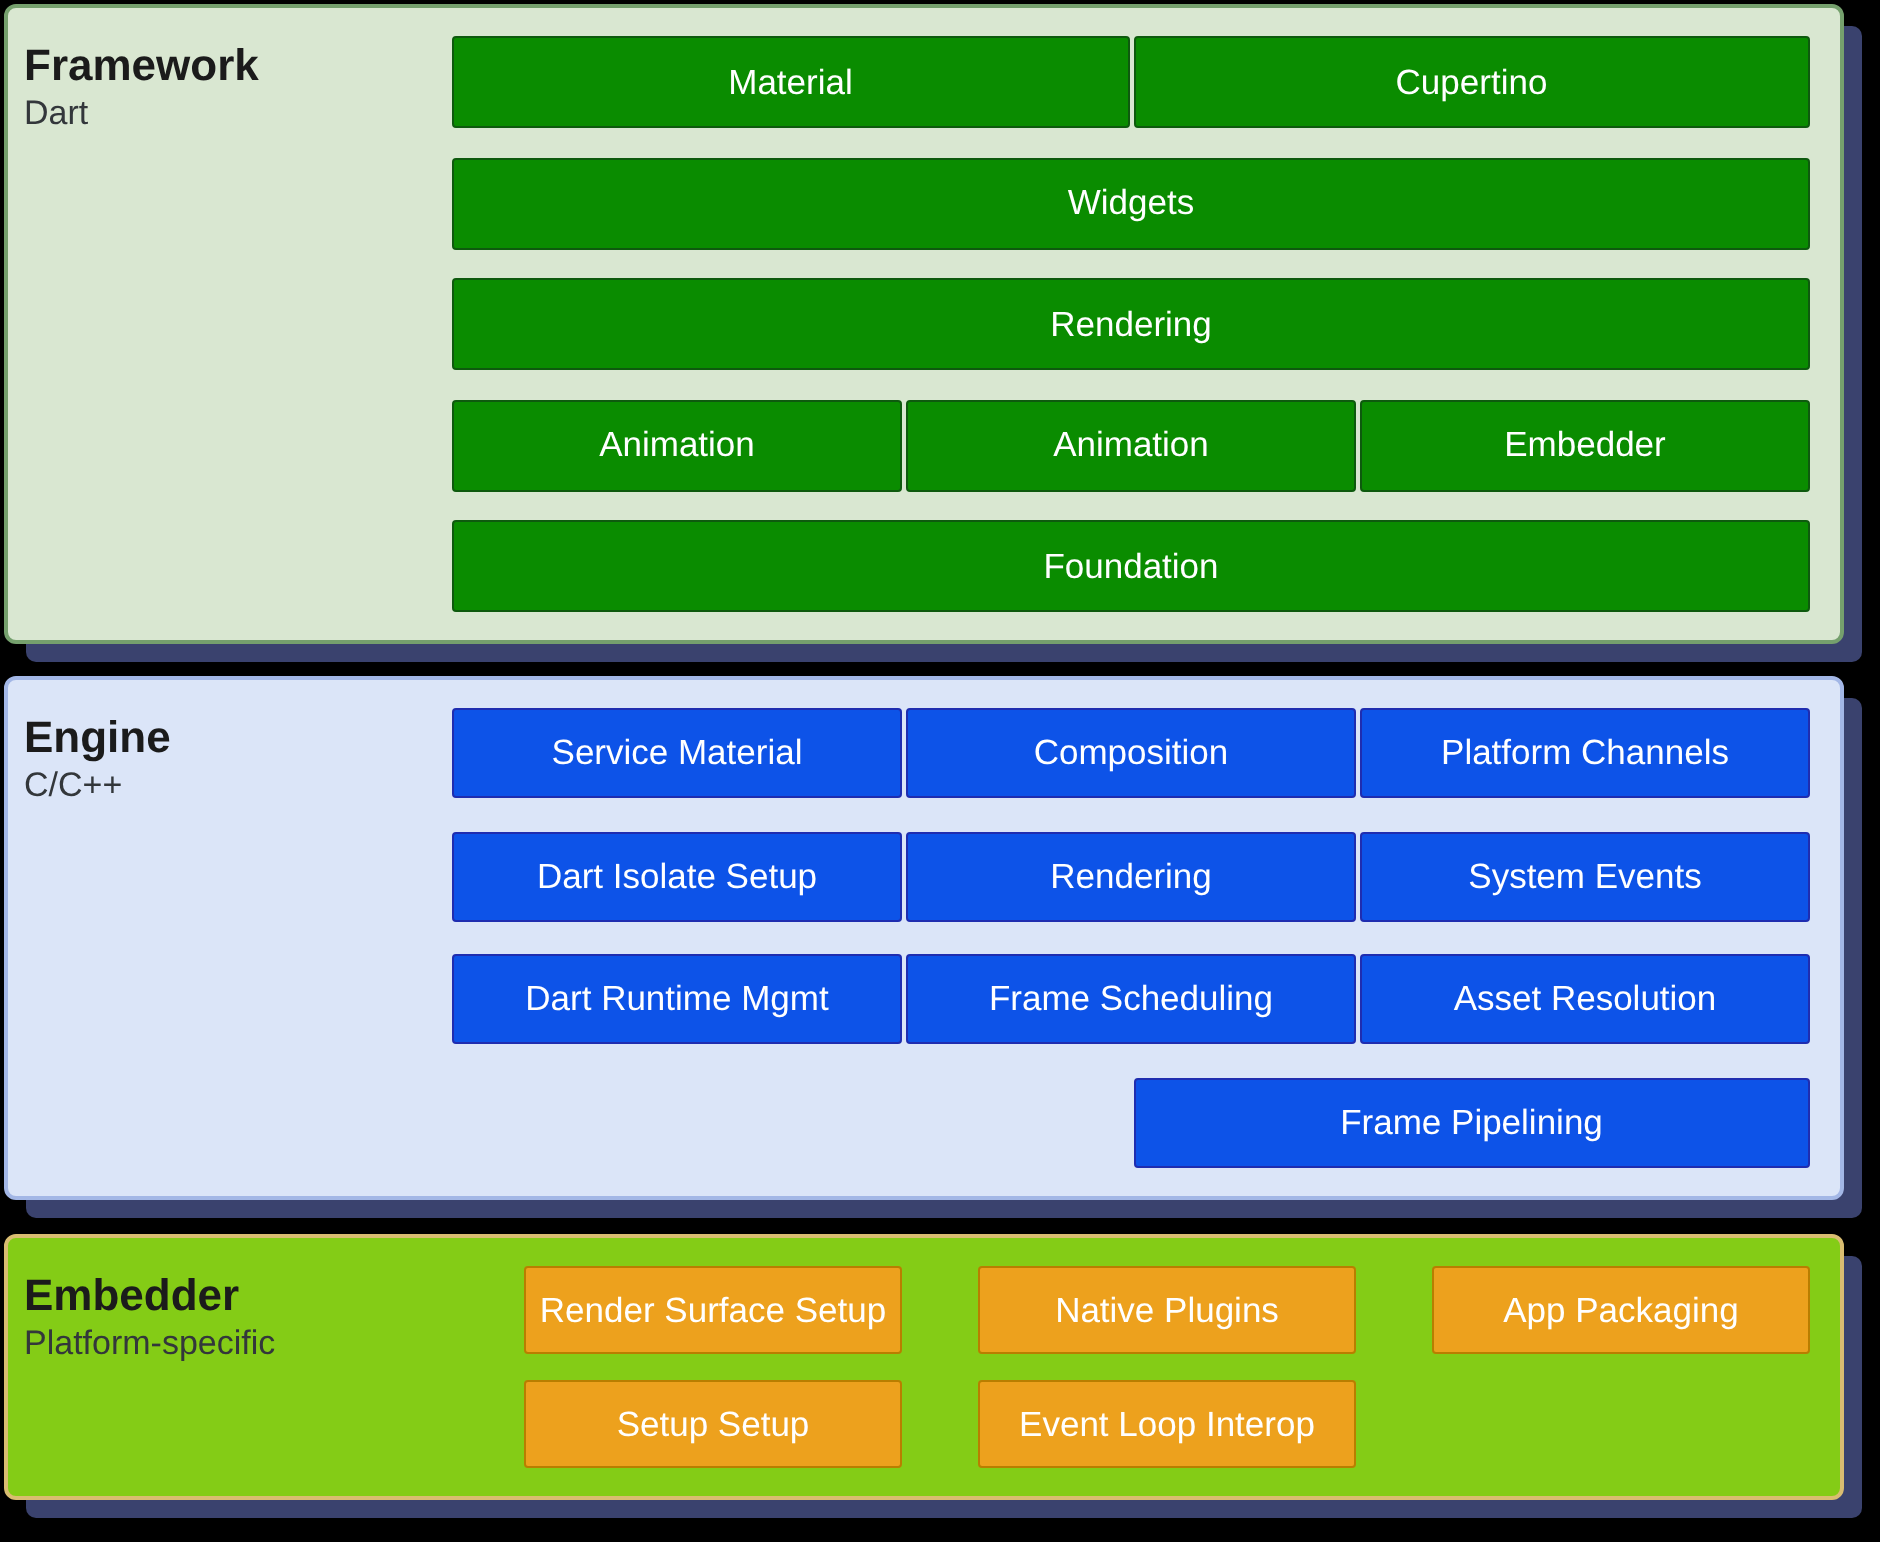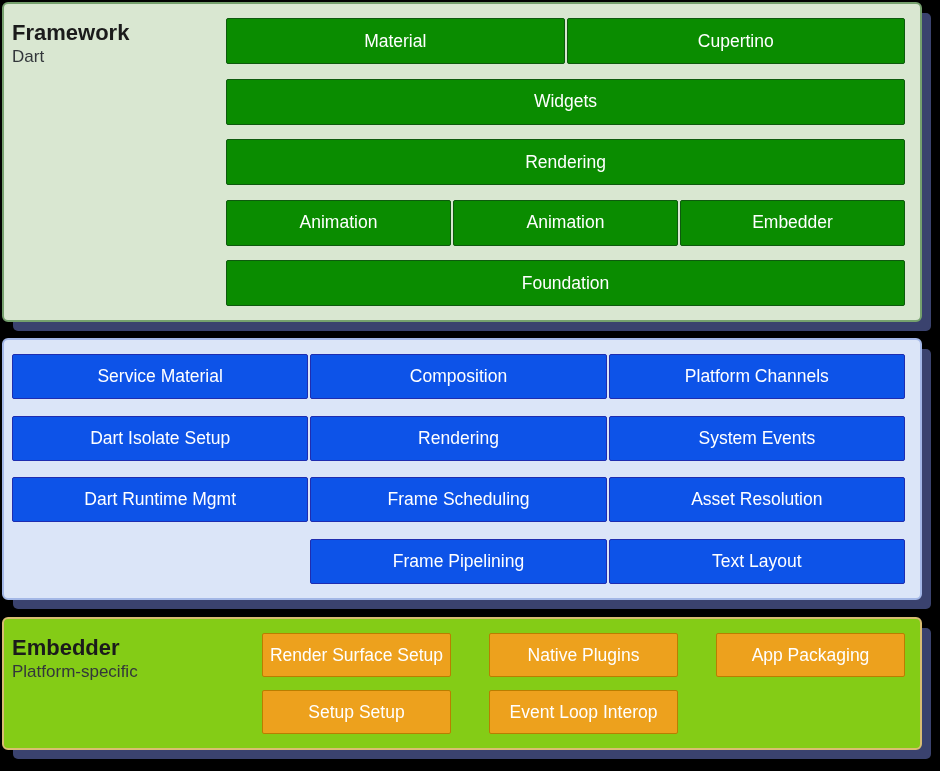--- a/index.html
+++ b/index.html
@@ -130,40 +130,43 @@
         <div class="box box-green">Animation</div>
         <div class="box box-green">Embedder</div>
       </div>
       <div class="row">
         <div class="box box-green">Foundation</div>
       </div>
     </div>
   </div>
 
   <div class="panel panel-engine">
+    <div class="label-col">
+      <div class="layer-title">Engine</div>
+      <div class="layer-subtitle">C/C++</div>
+    </div>
     <div class="grid">
       <div class="row">
         <div class="box box-blue">Service Material</div>
         <div class="box box-blue">Composition</div>
         <div class="box box-blue">Platform Channels</div>
       </div>
       <div class="row">
         <div class="box box-blue">Dart Isolate Setup</div>
         <div class="box box-blue">Rendering</div>
         <div class="box box-blue">System Events</div>
       </div>
       <div class="row">
         <div class="box box-blue">Dart Runtime Mgmt</div>
         <div class="box box-blue">Frame Scheduling</div>
         <div class="box box-blue">Asset Resolution</div>
       </div>
       <div class="row">
         <div class="box box-blue spacer"></div>
         <div class="box box-blue">Frame Pipelining</div>
-        <div class="box box-blue">Text Layout</div>
       </div>
     </div>
   </div>
 
   <div class="panel panel-embedder">
     <div class="label-col">
       <div class="layer-title">Embedder</div>
       <div class="layer-subtitle">Platform-specific</div>
     </div>
     <div class="grid">

